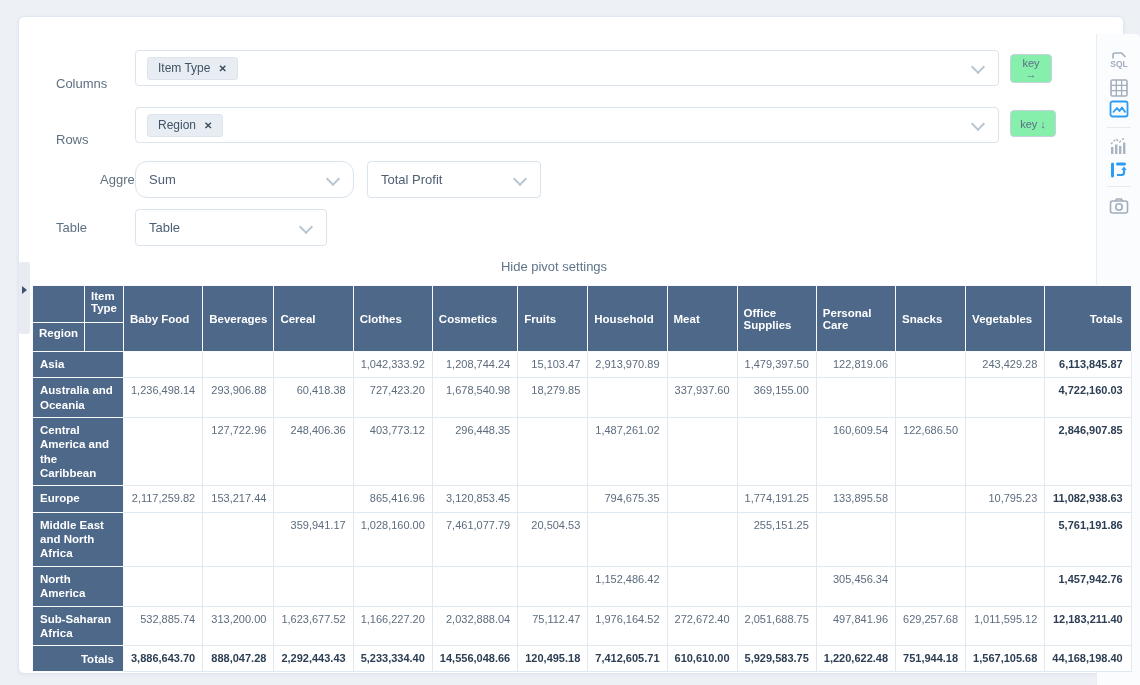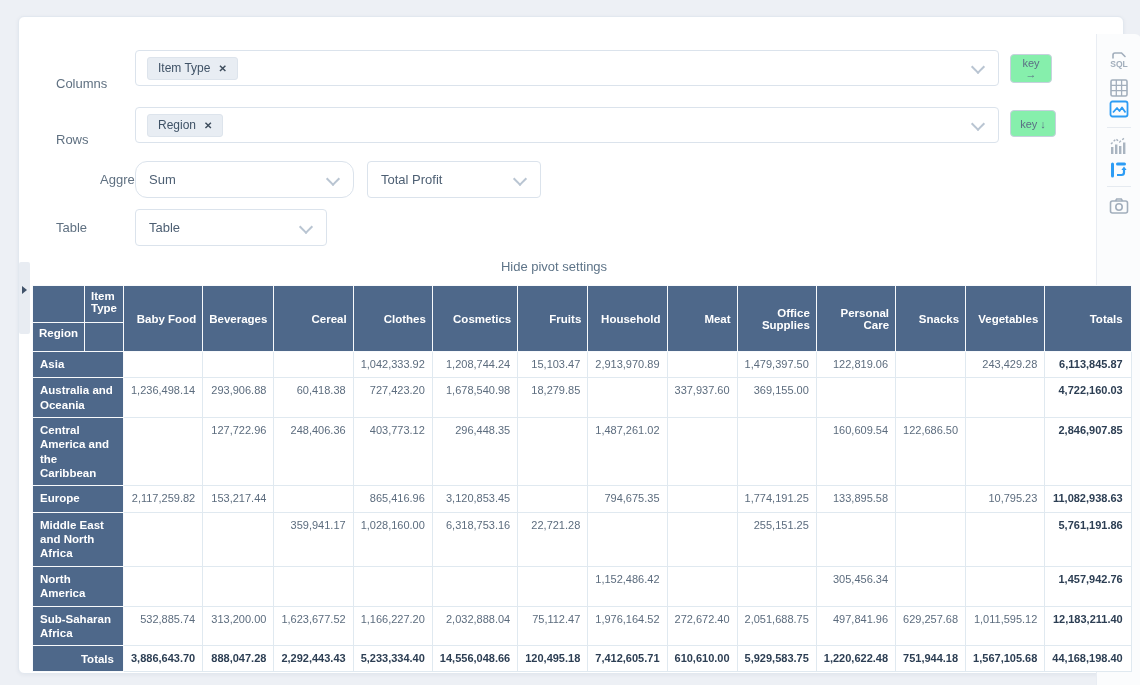--- a/index.html
+++ b/index.html
@@ -56,21 +56,21 @@
   }
   
   .tablewrap{position:absolute;left:32px;top:285px;width:1044px;}
   table.pvt{border-collapse:collapse;width:1044px;font-size:11px;table-layout:auto;}
   table.pvt th{
     background:#4e688a;color:#ffffff;font-weight:bold;border:1px solid #f8fafc;
     font-size:11.5px;
   }
   table.pvt .pvt-corner{height:34px;}
   table.pvt .pvt-axis{ text-align:left;vertical-align:top;padding:4px 6px;}
-  table.pvt .pvt-col{text-align:right;vertical-align:middle;padding:8px 6px;}
+  table.pvt .pvt-col{text-align:left;vertical-align:middle;padding:8px 6px;}
   table.pvt .pvt-tot-h{text-align:right;vertical-align:middle;padding:4px 8px;}
   table.pvt .pvt-row2 th{height:20px;}
   table.pvt th.pvt-rowlabel{
     text-align:left;vertical-align:top;padding:5px 7px;line-height:1.25;
     white-space:normal;
   }
   table.pvt th.pvt-rowlabel.right{text-align:right;vertical-align:middle;padding-right:9px;}
   table.pvt td{
     background:#fff;border:1px solid #e0e9f0;color:#5c6c7e;
     text-align:right;vertical-align:top;padding:6px 7px;white-space:nowrap;
@@ -281,22 +281,22 @@
           <td class="pvt-val"></td>
           <td class="pvt-val">10,795.23</td>
           <td class="pvt-rowtotal">11,082,938.63</td>
         </tr>
         <tr>
           <th class="pvt-rowlabel" colspan="2">Middle East and North Africa</th>
           <td class="pvt-val"></td>
           <td class="pvt-val"></td>
           <td class="pvt-val">359,941.17</td>
           <td class="pvt-val">1,028,160.00</td>
-          <td class="pvt-val">6,318,753.16</td>
-          <td class="pvt-val">22,721.28</td>
+          <td class="pvt-val">7,461,077.79</td>
+          <td class="pvt-val">20,504.53</td>
           <td class="pvt-val"></td>
           <td class="pvt-val"></td>
           <td class="pvt-val">255,151.25</td>
           <td class="pvt-val"></td>
           <td class="pvt-val"></td>
           <td class="pvt-val"></td>
           <td class="pvt-rowtotal">5,761,191.86</td>
         </tr>
         <tr>
           <th class="pvt-rowlabel" colspan="2">North America</th>

